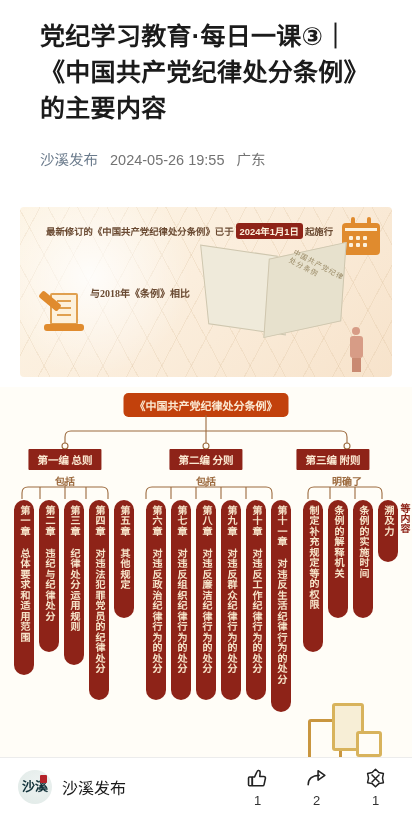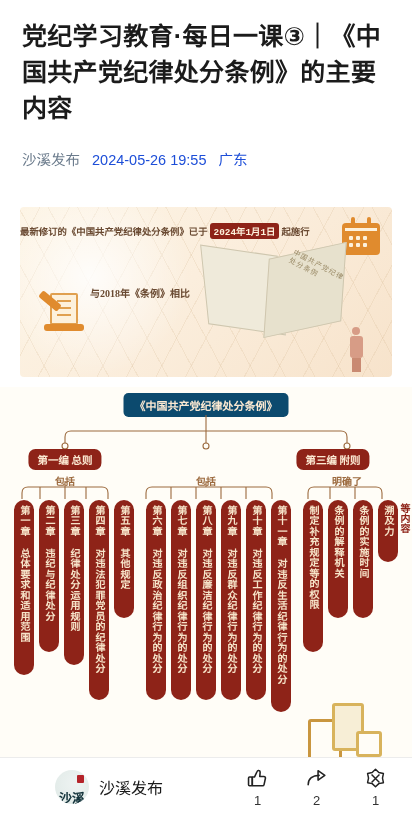--- a/index.html
+++ b/index.html
@@ -7,54 +7,54 @@
   body {
     font-family: "Liberation Sans", "DejaVu Sans", sans-serif;
     background: #ffffff;
     color: #1a1a1a;
     overflow: hidden;
     position: relative;
   }
   .page { width: 412px; height: 815px; position: relative; display: flex; flex-direction: column; }
 
   
-  .article-head { padding: 18px 22px 0 22px; }
+  .article-head { padding: 18px 22px 0 22px; margin-left: 18px; }
   .title {
     font-size: 25px;
     line-height: 36px;
     font-weight: 700;
     letter-spacing: .3px;
     color: #1b1b1b;
   }
   .meta { margin-top: 22px; font-size: 14.5px; display: flex; align-items: baseline; gap: 12px; }
   .meta .author { color: #6b7b8c; }
-  .meta .time, .meta .loc { color: #1d4ed8; }
+  .meta .time, .meta .loc { color: #737373; }
 
   
   .body-area { flex: 1; position: relative; overflow: hidden; margin-top: 30px; }
 
   
   .banner {
     position: absolute; left: 20px; top: 8px; width: 372px; height: 170px;
     border-radius: 4px; overflow: hidden;
     background:
       linear-gradient(135deg, #fdf4e4 0%, #fbeedd 45%, #f7e3cb 100%);
   }
   .banner .lattice {
     position: absolute; inset: 0;
     background-image:
       repeating-linear-gradient(62deg, rgba(210,180,140,.20) 0 1px, transparent 1px 26px),
       repeating-linear-gradient(-62deg, rgba(210,180,140,.20) 0 1px, transparent 1px 26px);
   }
   .banner .glow { position:absolute; left:-30px; top:-30px; width:200px; height:200px;
     background: radial-gradient(circle, rgba(255,255,255,.85), rgba(255,255,255,0) 70%); }
   .bn-line1 {
-    position: absolute; left: 0; top: 16px; right: 70px;
+    position: absolute; left: 26px; top: 16px; right: 70px;
     font-size: 9.4px; color: #6a4a32; white-space: nowrap;
-    font-family: Liberation Mono, monospace; font-weight: 700;
+    font-family: Liberation Sans, sans-serif; font-weight: 700;
   }
   .bn-line1 .pill { margin: 0 2px; }
   .pill {
     display: inline-block; background: #8e2318; color: #fdf1dc;
     border-radius: 3px; padding: 1px 4px; font-weight: 700;
   }
   .bn-line2 {
     position: absolute; left: 30px; top: 52px; font-size: 10px; color: #6a4a32;
     font-family: "Liberation Serif", "DejaVu Serif", serif; font-weight: 700;
     white-space: nowrap;
@@ -102,27 +102,27 @@
   .figure { position: absolute; right: 28px; bottom: 6px; width: 16px; height: 44px; }
   .figure .head { width: 8px; height: 8px; border-radius: 50%; background: #d79c86; margin: 0 auto; }
   .figure .torso { width: 13px; height: 22px; background: #d79c86; margin: 1px auto 0; border-radius: 3px; }
   .figure .legs { width: 9px; height: 14px; background: #c98a72; margin: 0 auto; }
 
   
   .tree { position: absolute; left: 0; top: 188px; width: 412px; height: 400px;
           background: #fffdf7; }
   .root {
     position: absolute; left: 50%; top: 6px; transform: translateX(-50%);
-    background: #0c4a6e; color: #fbe9d2; font-size: 11px; font-weight: 700;
+    background: #c2410c; color: #fbe9d2; font-size: 11px; font-weight: 700;
     padding: 4px 11px; border-radius: 5px; white-space: nowrap;
     font-family: "Liberation Serif", "DejaVu Serif", serif;
   }
   .lvl1-label {
     position: absolute; top: 62px; background: #8e2318; color: #fbe9d2;
-    font-size: 10.5px; font-weight: 700; padding: 3px 9px; border-radius: 7px;
+    font-size: 10.5px; font-weight: 700; padding: 3px 9px; border-radius: 1px;
     white-space: nowrap; transform: translateX(-50%);
     font-family: "Liberation Serif", "DejaVu Serif", serif;
   }
   .incl {
     position: absolute; top: 86px; transform: translateX(-50%);
     font-size: 10px; color: #9c6a3e; white-space: nowrap; font-weight: 700;
     font-family: "Liberation Serif", "DejaVu Serif", serif;
   }
   svg.wires { position: absolute; left: 0; top: 0; width: 412px; height: 400px; pointer-events: none; }
 
@@ -149,21 +149,21 @@
 
   
   .footer {
     height: 58px; border-top: 1px solid #ececec; background: #fff;
     display: flex; align-items: center; padding: 0 18px; flex-shrink: 0;
   }
   .acct { display: flex; align-items: center; gap: 10px; }
   .avatar {
     width: 34px; height: 34px; border-radius: 50%; position: relative; overflow: hidden;
     background: radial-gradient(circle at 60% 40%, #eef3f2, #dfe9e6);
-    display: flex; align-items: flex-end; justify-content: center; margin-left: 37px;
+    display: flex; align-items: center; justify-content: center;
   }
   .avatar .cn { font-size: 13px; font-weight: 700; color: #12323a;
     font-family: "Liberation Serif","DejaVu Serif",serif; line-height: 11px; text-align:center; }
   .avatar .seal { position: absolute; right: 5px; top: 5px; width: 7px; height: 8px;
     background: #b5232a; border-radius: 1px; }
   .acct .name { font-size: 16px; color: #1a1a1a; font-weight: 500; }
   .actions { margin-left: auto; display: flex; gap: 34px; padding-right: 6px; }
   .act { display: flex; flex-direction: column; align-items: center; gap: 2px; }
   .act svg { width: 25px; height: 25px; }
   .act .num { font-size: 13px; color: #333; }
@@ -257,20 +257,21 @@
           <path d="M330,100 L330,112 M355,100 L355,112"></path>
         </g>
         <g fill="#fffdf7" stroke="#9c6a3e" stroke-width="1.1">
           <circle cx="65" cy="59" r="3"></circle>
             <circle cx="206" cy="59" r="3"></circle>
             <circle cx="347" cy="59" r="3"></circle>
         </g>
       </svg>
 
       <div class="lvl1-label" style="left:65px">第一编 总则</div>
+      <div class="lvl1-label" style="left:206px">第二编 分则</div>
       <div class="lvl1-label" style="left:333px">第三编 附则</div>
 
       <div class="incl" style="left:65px">包括</div>
       <div class="incl" style="left:206px">包括</div>
       <div class="incl" style="left:347px">明确了</div>
 
       <div class="vcol" style="left:14px;  top:113px; height:175px">第一章 总体要求和适用范围</div>
       <div class="vcol" style="left:39px;  top:113px; height:152px">第二章 违纪与纪律处分</div>
       <div class="vcol" style="left:64px;  top:113px; height:165px">第三章 纪律处分运用规则</div>
       <div class="vcol" style="left:89px;  top:113px; height:200px">第四章 对违法犯罪党员的纪律处分</div>

